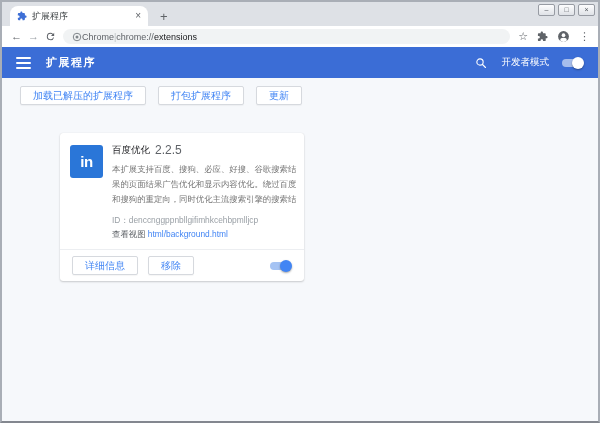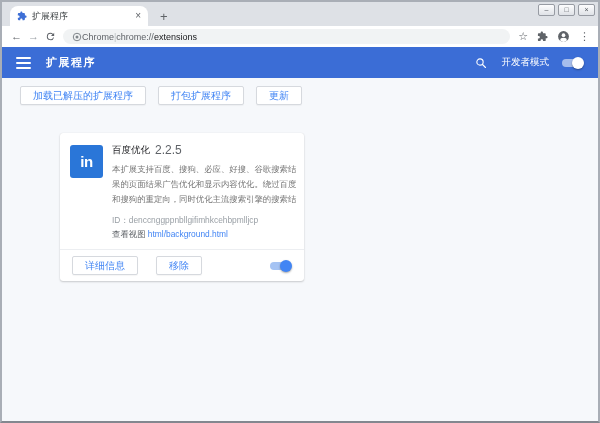--- a/index.html
+++ b/index.html
@@ -67,21 +67,21 @@
               font-weight:bold; font-size:15px; display:flex; align-items:center; justify-content:center;
               margin-top:2px; letter-spacing:-0.5px; }
   .card-text { margin-left:9px; flex:1; min-width:0; overflow:hidden; }
   .name-row { display:flex; align-items:center; gap:5px; }
   .ext-name { font-size:9.5px; color:#202124; }
   .ext-version { font-size:12px; color:#5f6368; }
   .ext-desc { margin-top:5px; font-size:8.4px; line-height:15px; color:#757575; white-space:pre; }
   .ext-id { margin-top:6px; font-size:8.4px; color:#9aa0a6; line-height:14px; white-space:nowrap; }
   .ext-views { font-size:8.4px; color:#5f6368; line-height:14px; white-space:nowrap; }
   .ext-views .link { color:#4285f4; }
-  .card-footer { border-top:1px solid #eceef1; display:flex; align-items:center; padding:6px 12px; gap:18px; }
+  .card-footer { border-top:1px solid #eceef1; display:flex; align-items:center; padding:6px 12px; gap:10px; }
   .card-footer .toggle { margin-left:auto; }
 </style>
 </head>
 <body>
 
 <div class="frame">
 
   <div class="titlebar">
     <div class="tab">
       <svg width="10" height="10" viewBox="0 0 24 24">

